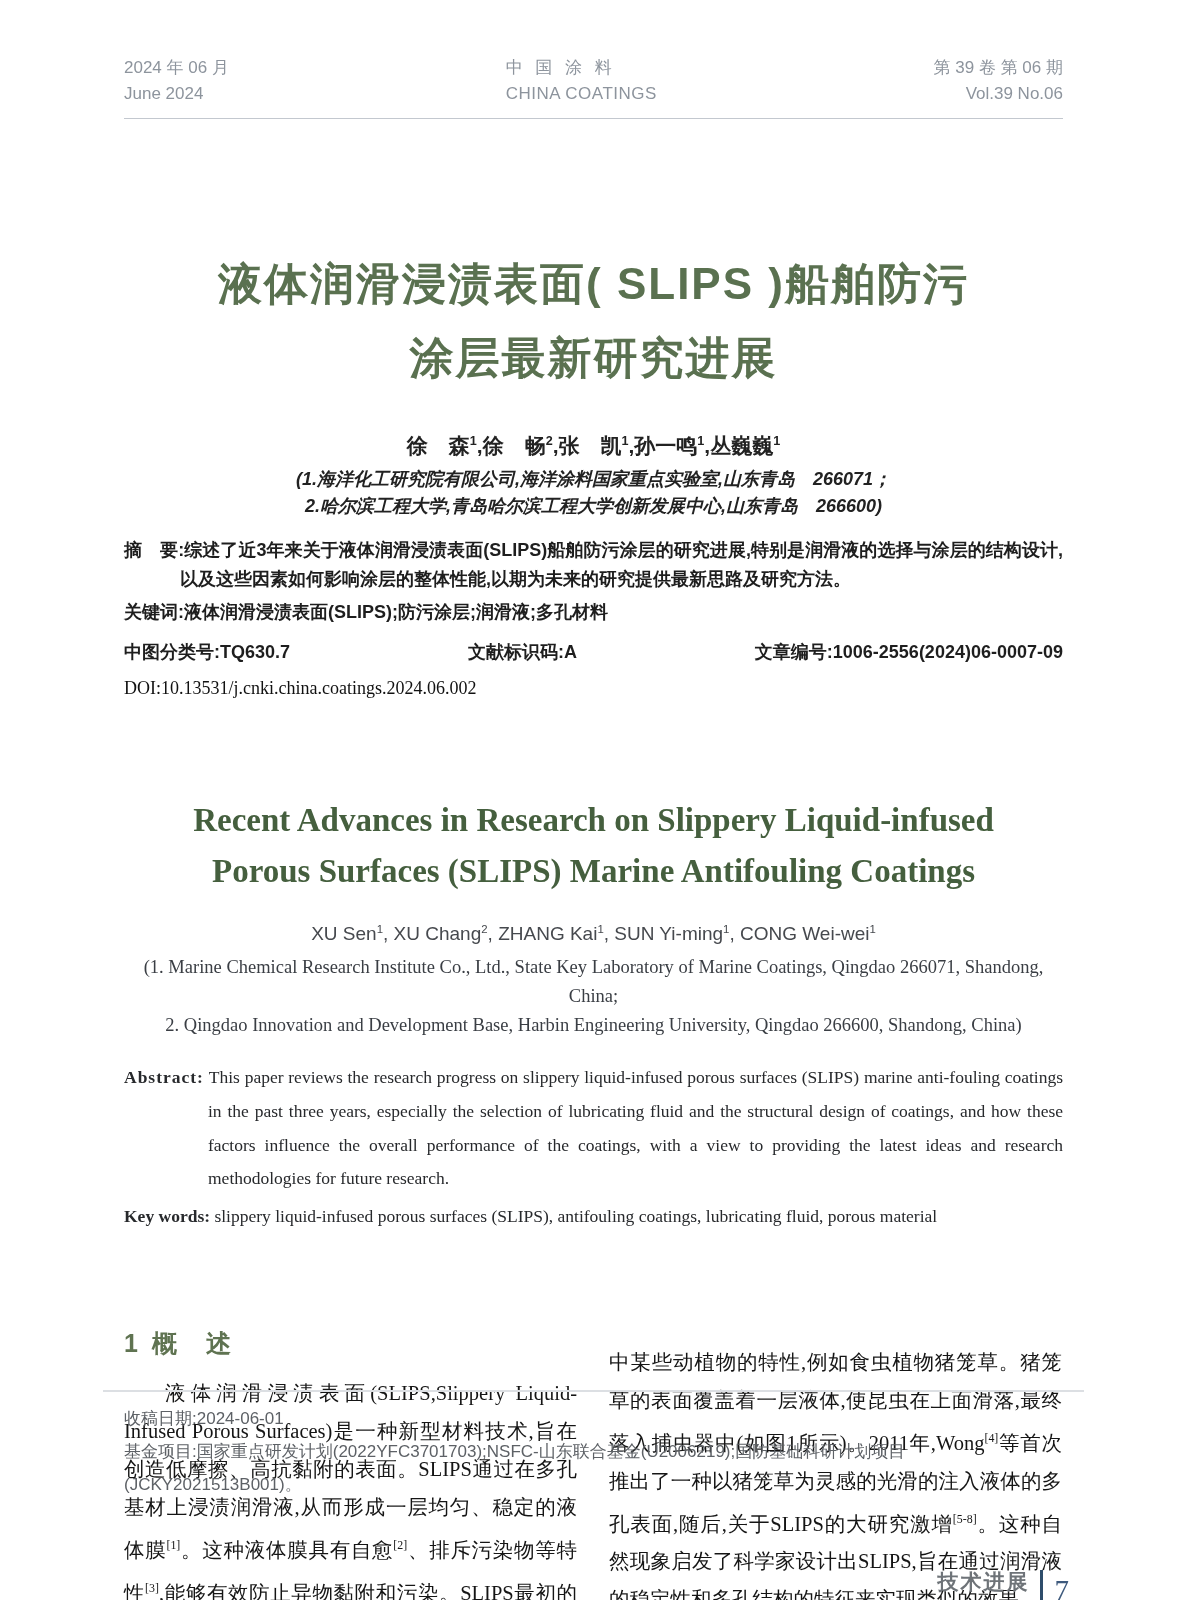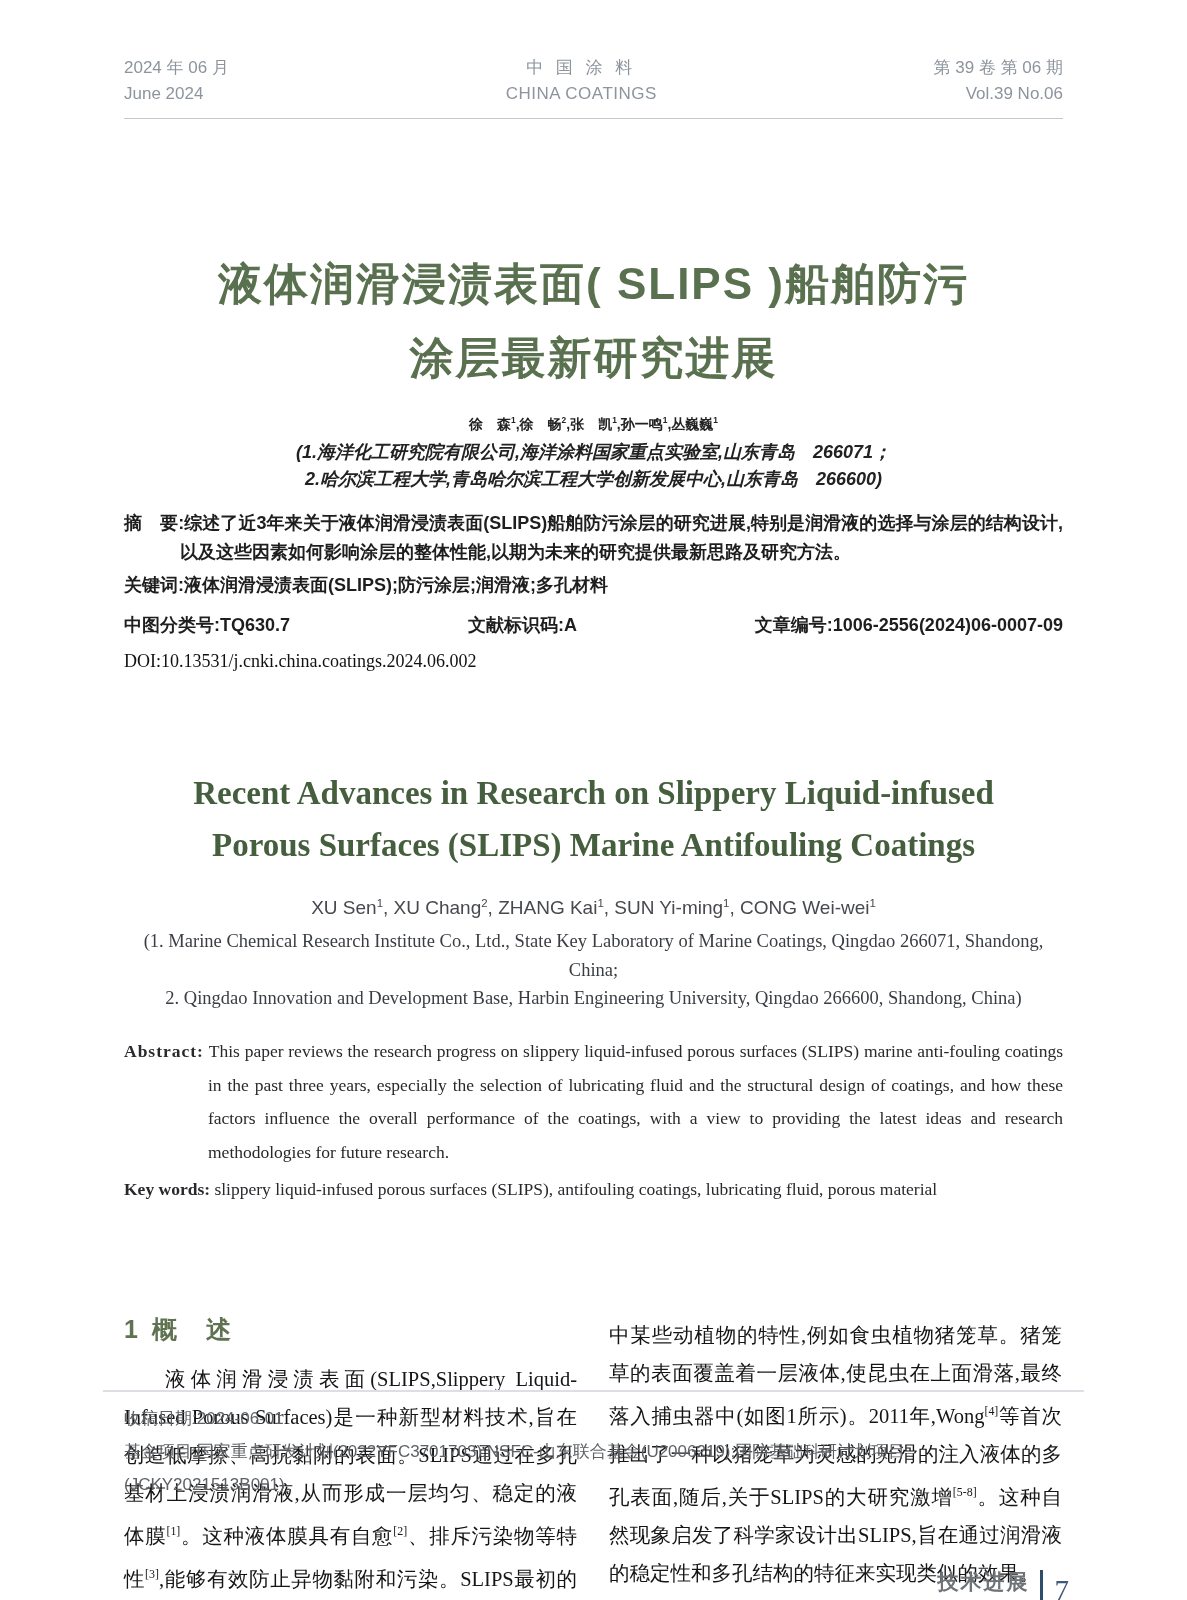--- a/index.html
+++ b/index.html
@@ -15,31 +15,31 @@
     padding:0 124px;
   }
   
   .jheader{
     display:flex;justify-content:space-between;align-items:flex-end;
     margin-top:55px;padding-bottom:10px;
     border-bottom:1.5px solid #c3c8cf;
     color:#8d949d;font-size:17px;line-height:1.55;
   }
   .jheader .hcol{display:flex;flex-direction:column;}
-  .jheader .hc{text-align:center;letter-spacing:4px;}
+  .jheader .hc{letter-spacing:4px;}
   .jheader .hc .en{letter-spacing:0.5px;}
   .jheader .hr{text-align:right;}
   
   .title-cn{
     margin-top:128px;text-align:center;
     color:#5a7150;font-weight:bold;font-size:44px;line-height:1.68;
     letter-spacing:2px;
   }
   
-  .authors-cn{margin-top:20px;text-align:center;font-weight:bold;font-size:14px;color:#222;}
+  .authors-cn{margin-top:37px;text-align:center;font-weight:bold;font-size:21px;color:#222;}
   .authors-cn sup{font-size:0.6em;}
   .affil-cn{margin-top:6px;text-align:center;font-weight:bold;font-size:18px;line-height:1.5;color:#222;font-style:italic;}
   
   .abstract-cn{
     margin-top:16px;font-size:18px;line-height:1.62;font-weight:600;
     padding-left:56px;text-indent:-56px;text-align:justify;
   }
   .abstract-cn .lab{font-weight:bold;}
   .keywords-cn{margin-top:6px;font-size:18px;font-weight:600;}
   .keywords-cn .lab{font-weight:bold;}
@@ -77,21 +77,21 @@
     margin-top:10px;
     font-family:"Liberation Serif","DejaVu Serif",serif;
     font-size:17.5px;color:#27292c;
   }
   .keywords-en .lab{font-weight:bold;}
   
   .body-cols{display:flex;gap:32px;margin-top:92px;}
   .col{width:453px;}
   .sec-head{
     color:#5f7351;font-weight:bold;font-size:25px;letter-spacing:2px;
-    margin:21px 0 14px 0;
+    margin:8px 0 14px 0;
   }
   .sec-head .num{margin-right:14px;letter-spacing:0;}
   .para{
     font-family:"Liberation Serif","DejaVu Serif",serif;
     font-size:20.5px;line-height:38px;text-align:justify;color:#151515;
   }
   .para.indent{text-indent:2em;}
   .para sup{font-size:0.58em;}
   .col-right{padding-top:24px;}
   

